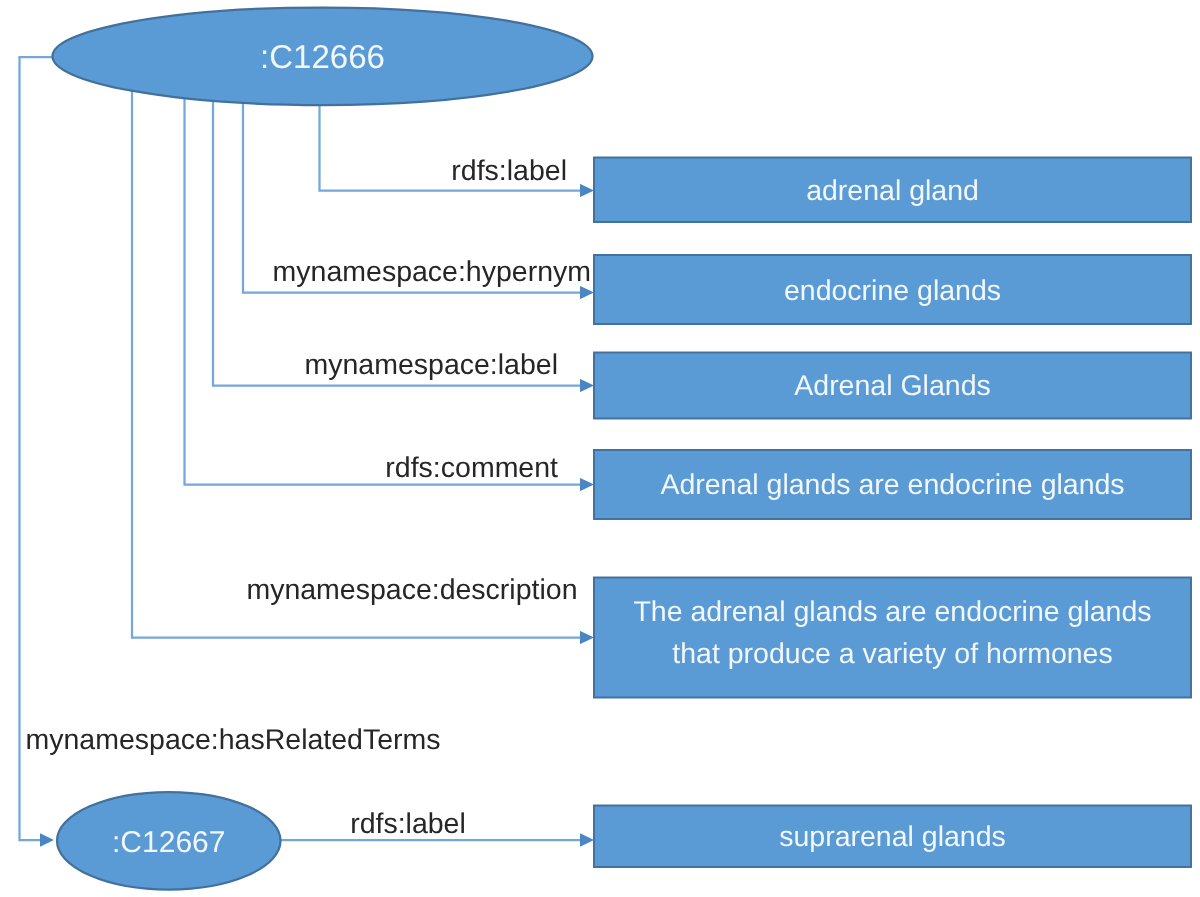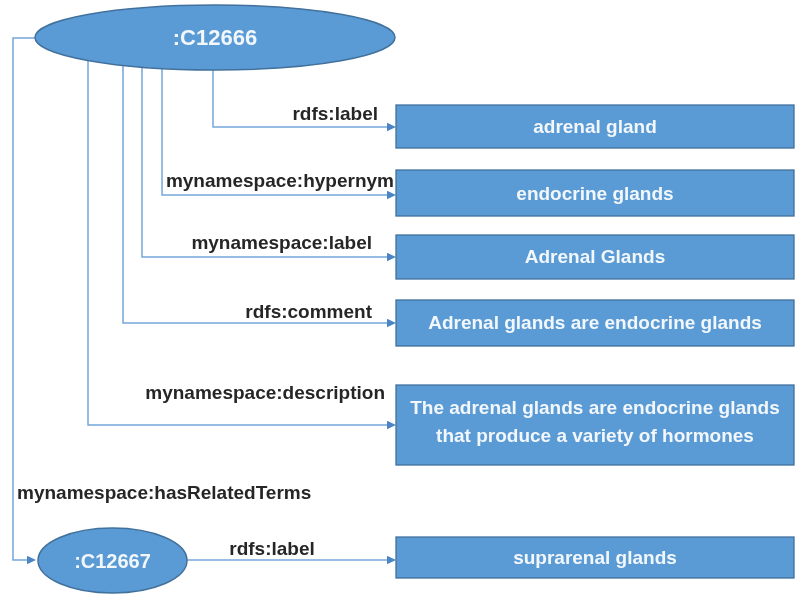--- a/index.html
+++ b/index.html
@@ -2,21 +2,20 @@
 <html><head>
 <meta charset="utf-8">
 <style>
   html, body { margin: 0; padding: 0; background: #ffffff; }
   .canvas {
     width: 800px; height: 598px;
     position: relative;
     background: #ffffff;
     font-family: "Liberation Sans", sans-serif;
     overflow: hidden;
-    font-weight: bold;
   }
   svg { display: block; }
   .node   { fill: #5b9bd5; stroke: #41719c; stroke-width: 1.5px; }
   .box    { fill: #5b9bd5; stroke: #41719c; stroke-width: 1.3px; }
   .connector { fill: none; stroke: #74a7da; stroke-width: 1.5px; }
   .node-text {
     fill: #f2f7fb;
     font-family: "Liberation Sans", sans-serif;
     text-anchor: middle;
   }

